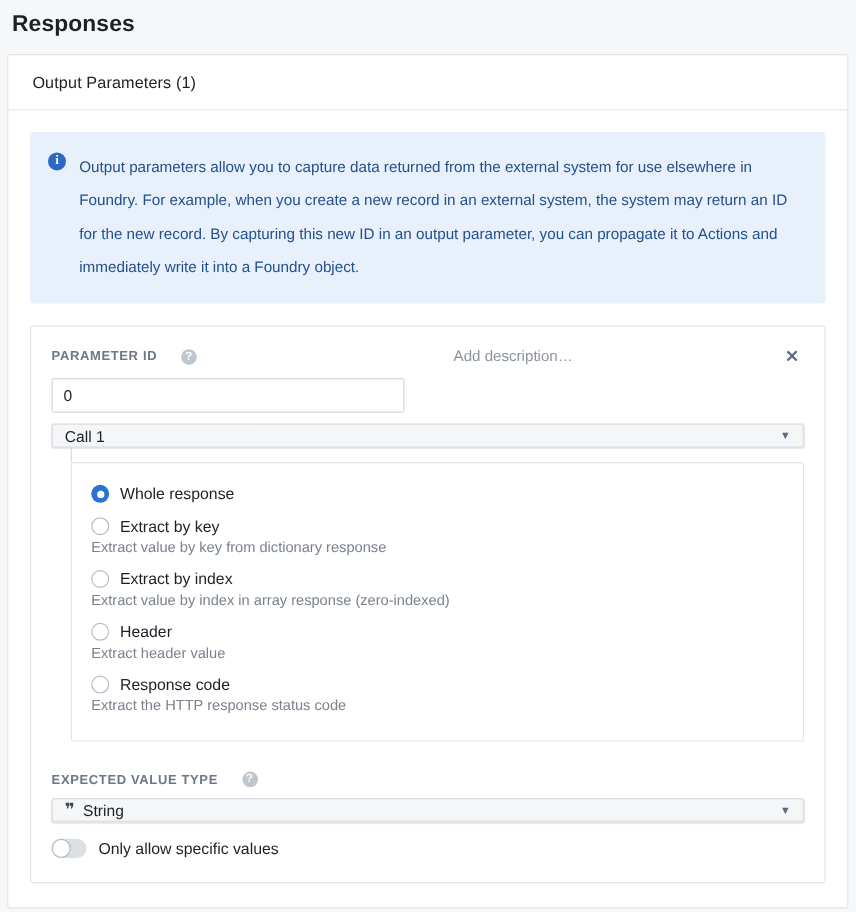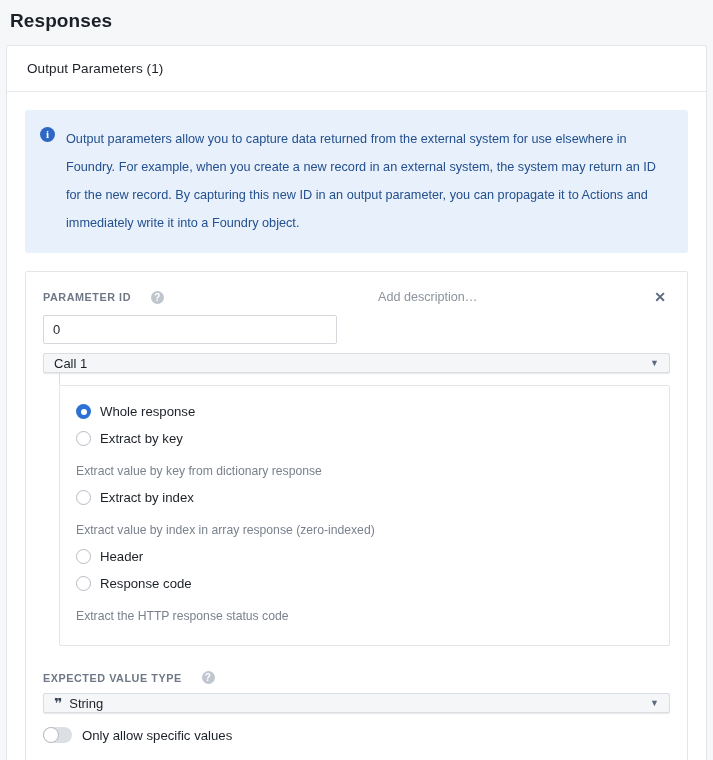--- a/index.html
+++ b/index.html
@@ -227,21 +227,21 @@
     border-radius: 50%;
     background: #ffffff;
   }
   .radio-label {
     font-size: 13.2px;
     color: #1c2127;
   }
   .radio-desc {
     font-size: 12.2px;
     color: #7a828e;
-    margin-top: 18px;
+    margin-top: 3px;
     margin-left: 0px;
   }
 
   
   .toggle-row {
     display: flex;
     align-items: center;
     gap: 10px;
     margin-top: 14px;
   }
@@ -332,20 +332,21 @@
                 <span class="radio-label">Extract by index</span>
               </div>
               <div class="radio-desc">Extract value by index in array response (zero-indexed)</div>
             </div>
 
             <div class="radio-group-item">
               <div class="radio-row">
                 <span class="radio"></span>
                 <span class="radio-label">Header</span>
               </div>
+              <div class="radio-desc">Extract header value</div>
             </div>
 
             <div class="radio-group-item">
               <div class="radio-row">
                 <span class="radio"></span>
                 <span class="radio-label">Response code</span>
               </div>
               <div class="radio-desc">Extract the HTTP response status code</div>
             </div>
 

